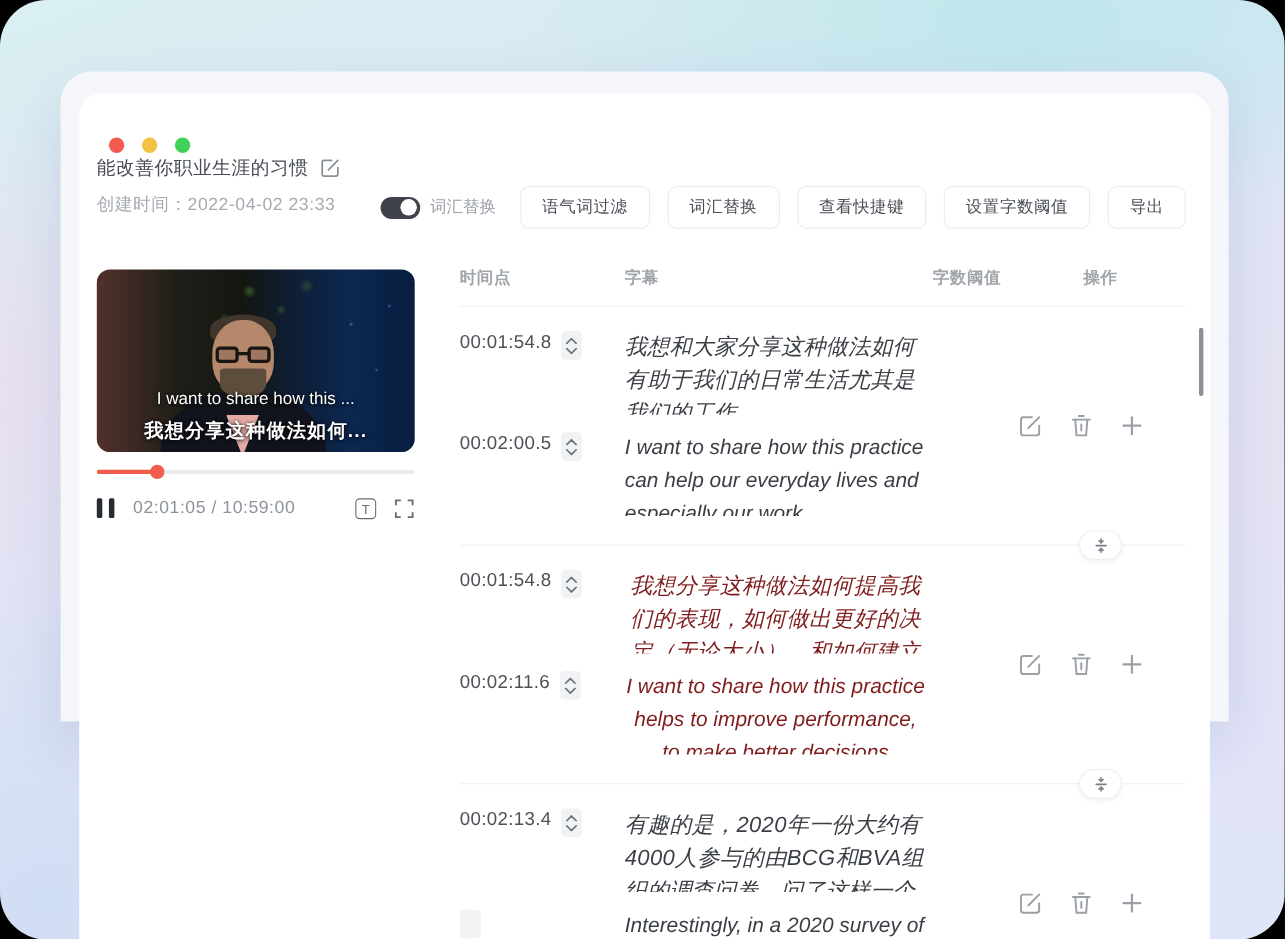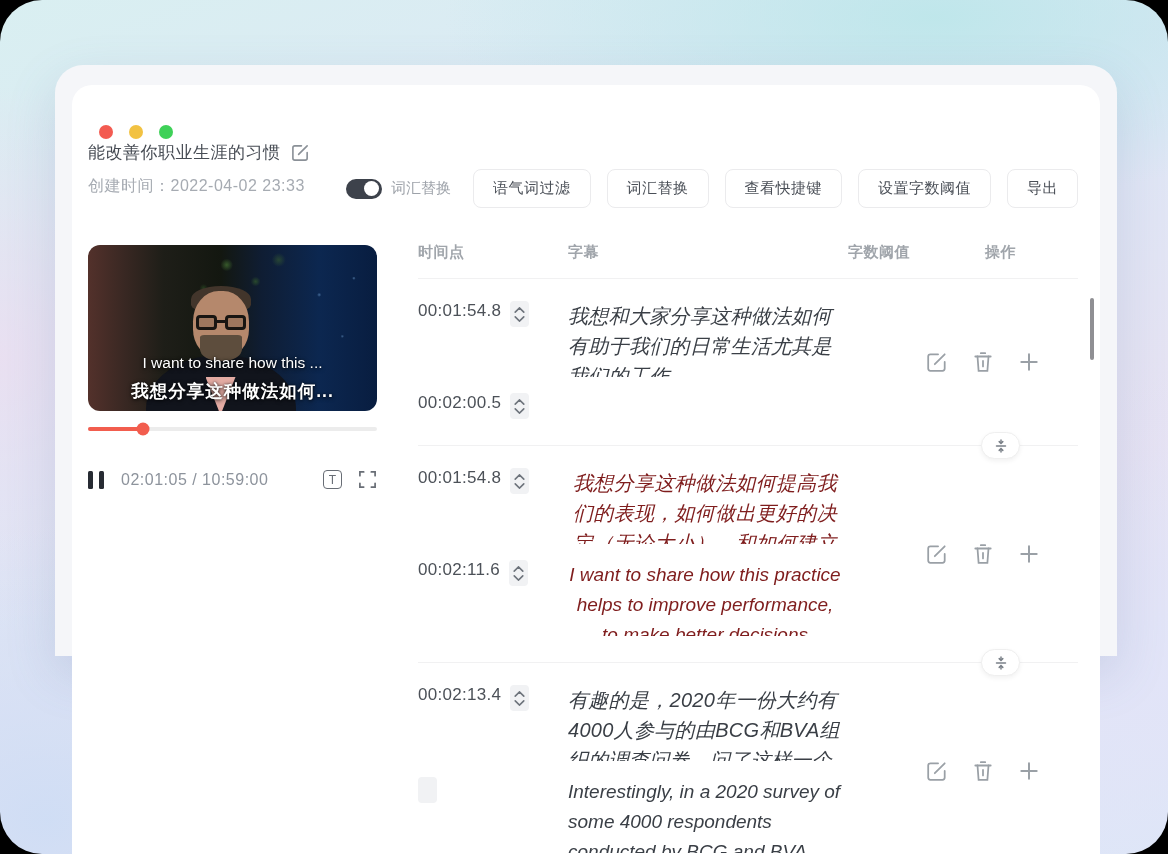--- a/index.html
+++ b/index.html
@@ -70,21 +70,21 @@
   .subs { position:absolute; left:0; right:0; bottom:8px; text-align:center; color:#fff;
     text-shadow:0 1px 4px rgba(0,0,0,.85), 0 0 2px rgba(0,0,0,.6); }
   .sub-en { font-size:15.5px; margin-bottom:7px; }
   .sub-zh { font-size:17.5px; letter-spacing:1px;font-weight:bold; }
 
   .progress { position:relative; margin-top:16px; width:289px; height:4px; border-radius:2px; background:#ececec; }
   .progress .fill { position:absolute; left:0; top:0; bottom:0; border-radius:2px; background:#f25d4e; }
   .progress .knob { position:absolute; top:50%; width:13px; height:13px; border-radius:50%; background:#f25d4e;
     transform:translate(-50%,-50%); }
 
-  .controls { margin-top:39px; display:flex; align-items:center; width:289px; }
+  .controls { margin-top:22px; display:flex; width:289px; }
   .pause-btn { display:flex; gap:6px; cursor:pointer; }
   .pause-btn i { display:block; width:5px; height:18px; background:#272b33; border-radius:1.5px; }
   .time-display { margin-left:17px; font-size:16px; color:#8d939c; letter-spacing:.5px; }
   .right-ctrls { margin-left:auto; display:flex; align-items:center; gap:16px; }
   .ticon { width:19px; height:19px; border:1.6px solid #686d75; border-radius:4px; color:#686d75;
     font-size:12px; display:flex; align-items:center; justify-content:center; cursor:pointer; }
 
   
   .table-panel { position:absolute; left:346px; top:150px; width:660px; }
   .thead { position:relative; height:44px; border-bottom:1px solid #f1f1f2; }
@@ -226,20 +226,21 @@
               <span class="time-val">00:02:00.5</span>
               <span class="stepper">
                 <svg width="11" height="6" viewBox="0 0 12 7" fill="none" stroke="#6d737b" stroke-width="1.8" stroke-linecap="round">
                     <path d="M1 6l5-5 5 5"></path>
                   </svg>
                 <svg width="11" height="6" viewBox="0 0 12 7" fill="none" stroke="#6d737b" stroke-width="1.8" stroke-linecap="round">
                     <path d="M1 1l5 5 5-5"></path>
                   </svg>
               </span>
             </div>
+            <div class="text-cell en">I want to share how this practice can help our everyday lives and especially our work</div>
           </div>
           <div class="actions">
             <span class="act">
               <svg width="22" height="22" viewBox="0 0 20 20" fill="none" stroke="#9aa0a6" stroke-width="1.6" stroke-linecap="round" stroke-linejoin="round">
                   <path d="M17 10v6a2 2 0 0 1-2 2H4a2 2 0 0 1-2-2V5a2 2 0 0 1 2-2h7"></path>
                   <path d="M8 12l9-9"></path>
                 </svg>
             </span>
             <span class="act">
               <svg width="20" height="22" viewBox="0 0 18 20" fill="none" stroke="#9aa0a6" stroke-width="1.6" stroke-linecap="round">

